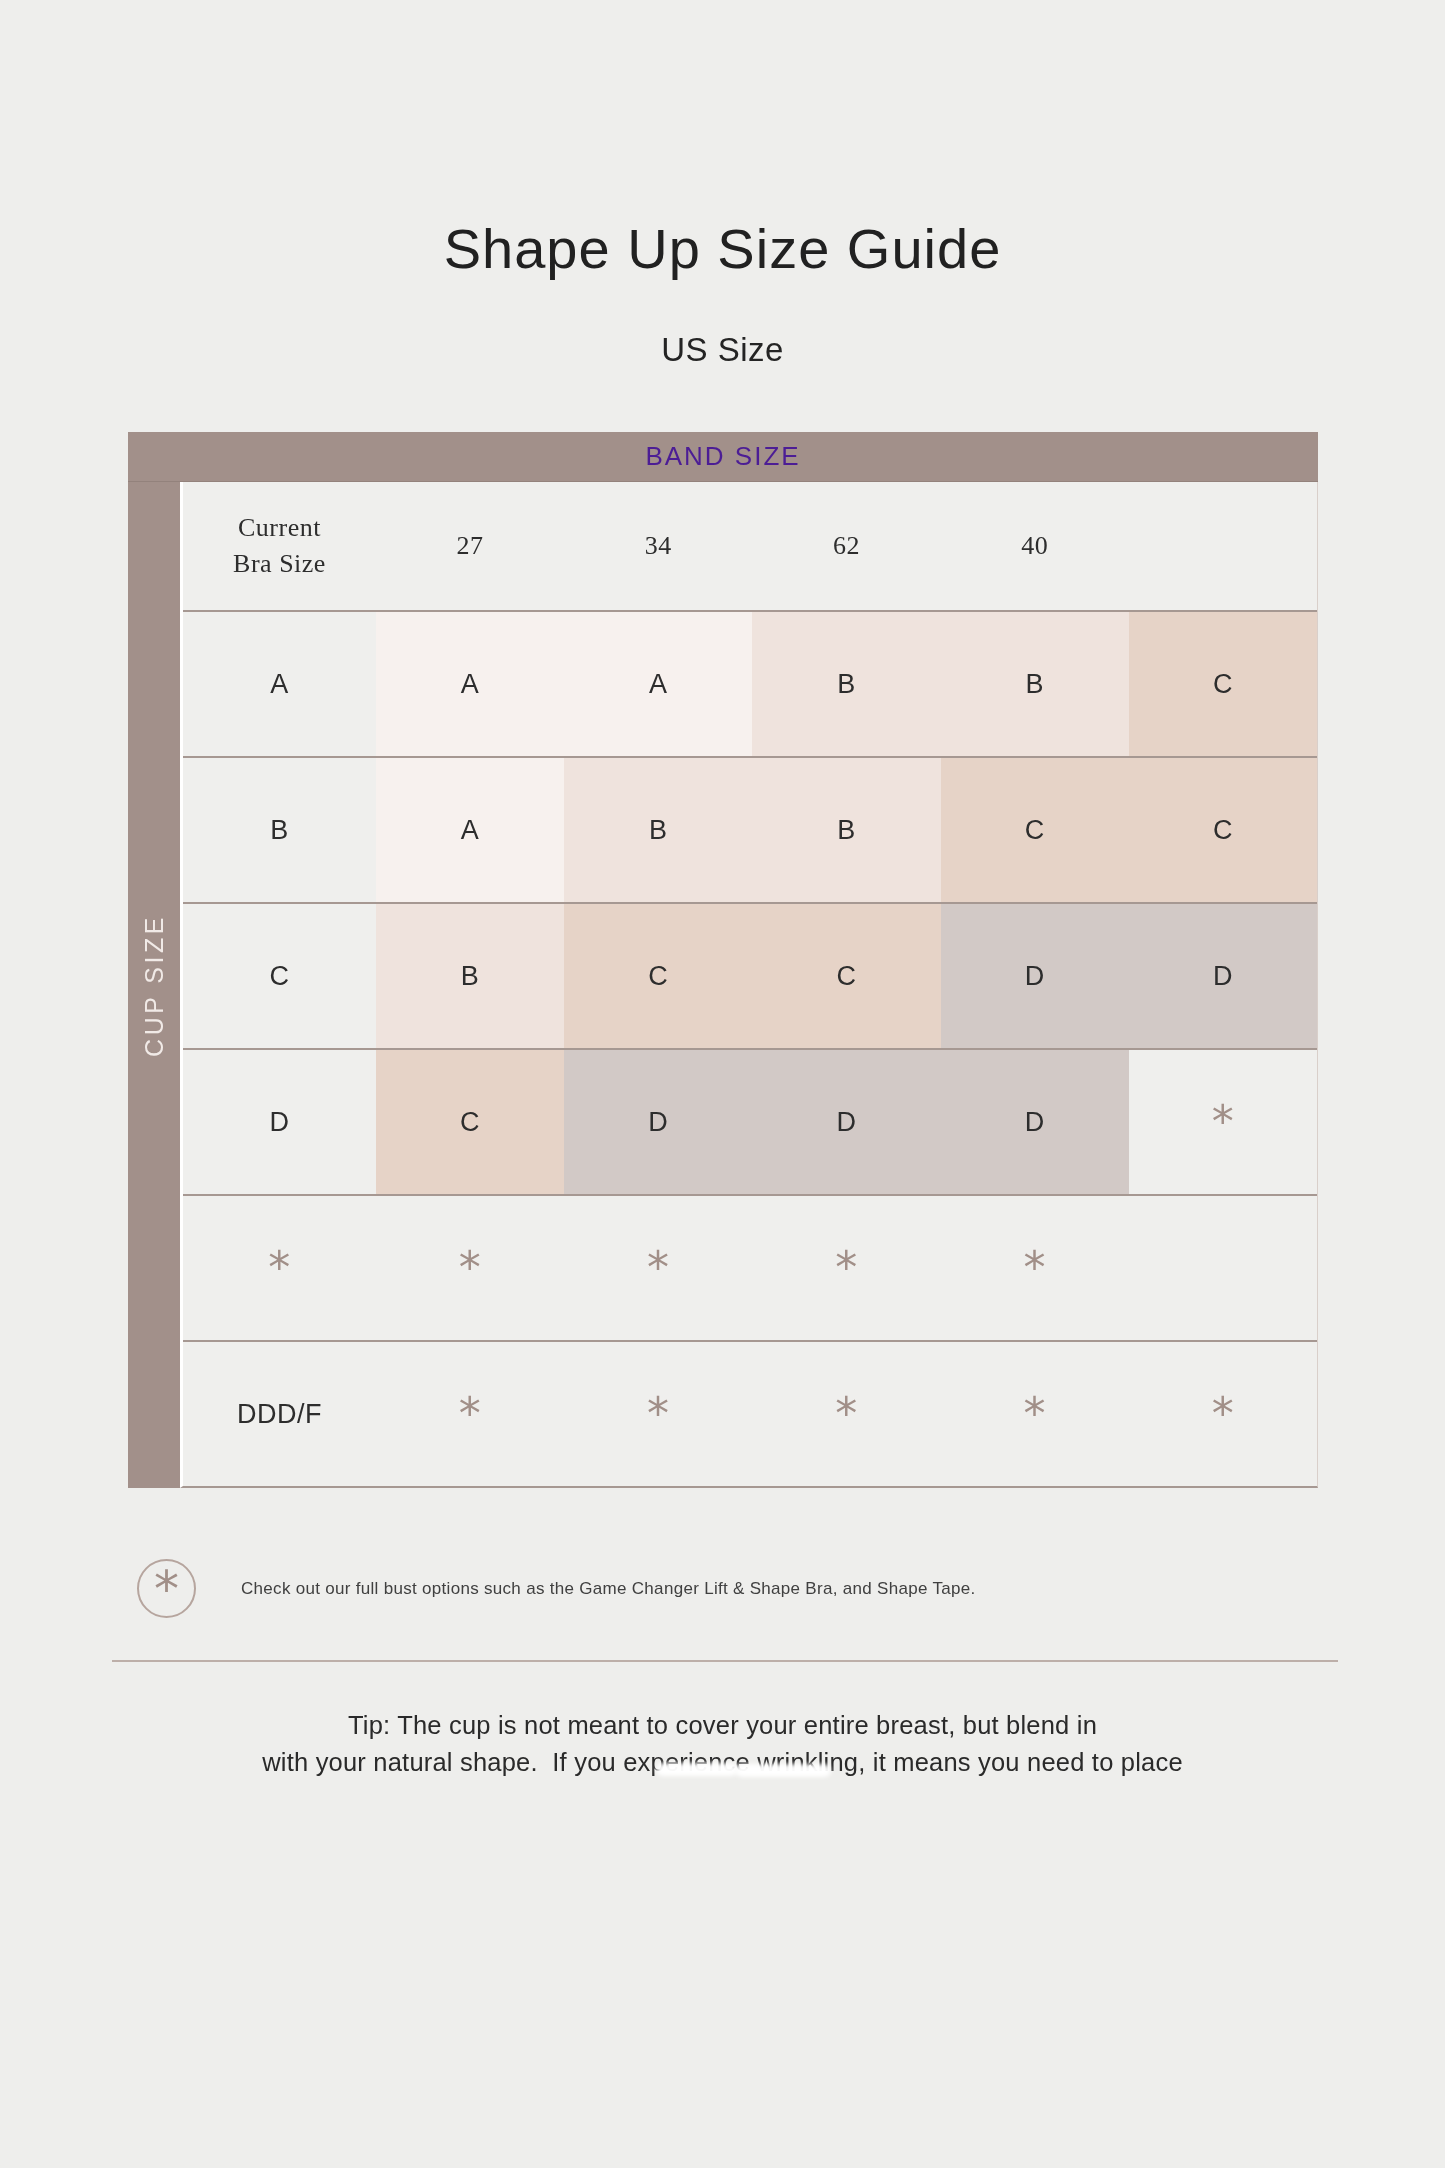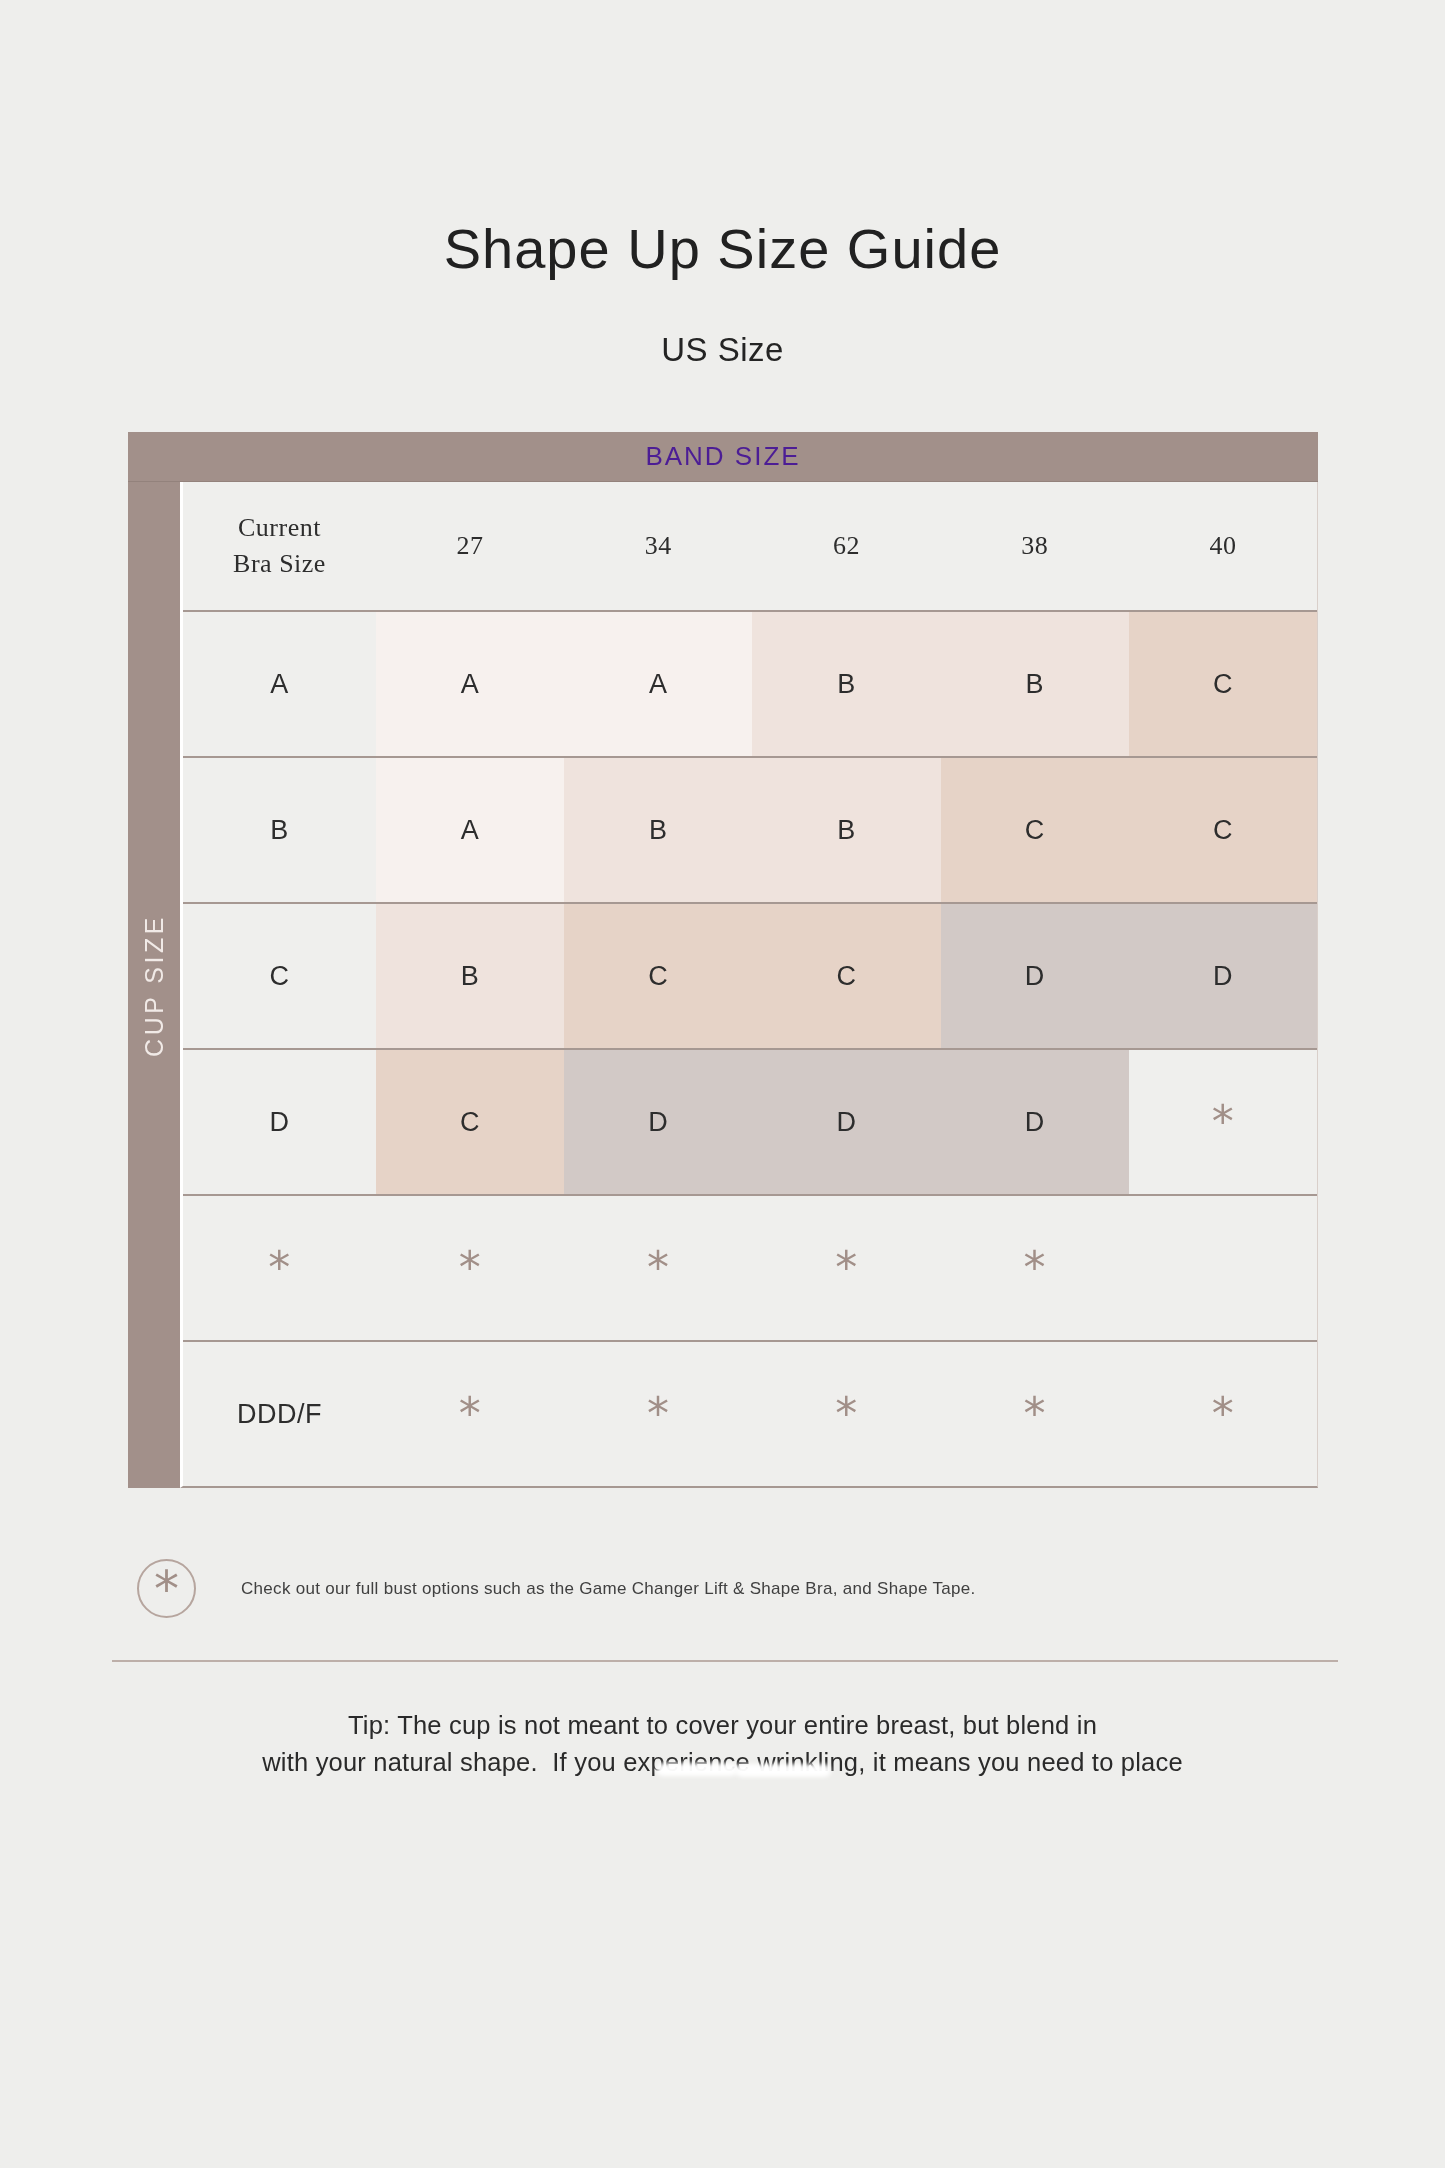--- a/index.html
+++ b/index.html
@@ -128,21 +128,20 @@
       </div>
       <div class="grid" id="grid">
           <div class="row header">
             <div class="cell corner">
               <span class="line">Current</span>
               <span class="line">Bra Size</span>
             </div>
             <div class="cell">27</div>
             <div class="cell">34</div>
             <div class="cell">62</div>
-            <div class="cell">38</div>
             <div class="cell">40</div>
           </div>
           <div class="row">
             <div class="cell">A</div>
             <div class="cell" style="background: rgb(247, 241, 238);">A</div>
             <div class="cell" style="background: rgb(247, 241, 238);">A</div>
             <div class="cell" style="background: rgb(239, 227, 221);">B</div>
             <div class="cell" style="background: rgb(239, 227, 221);">B</div>
             <div class="cell" style="background: rgb(230, 211, 199);">C</div>
           </div>

